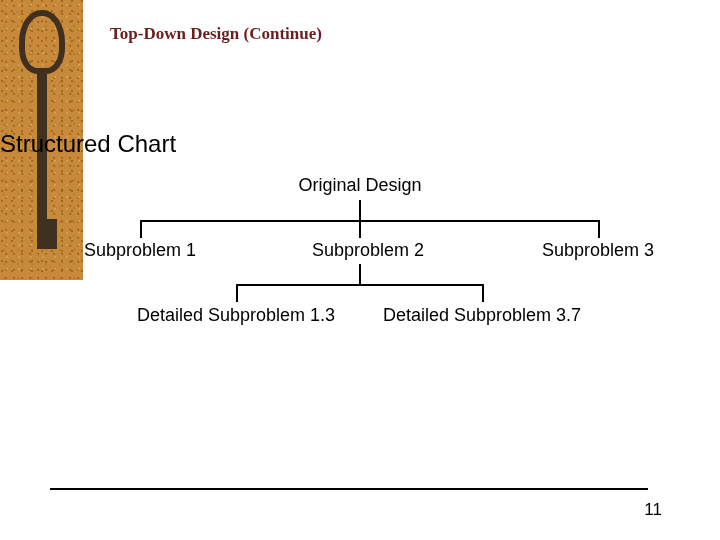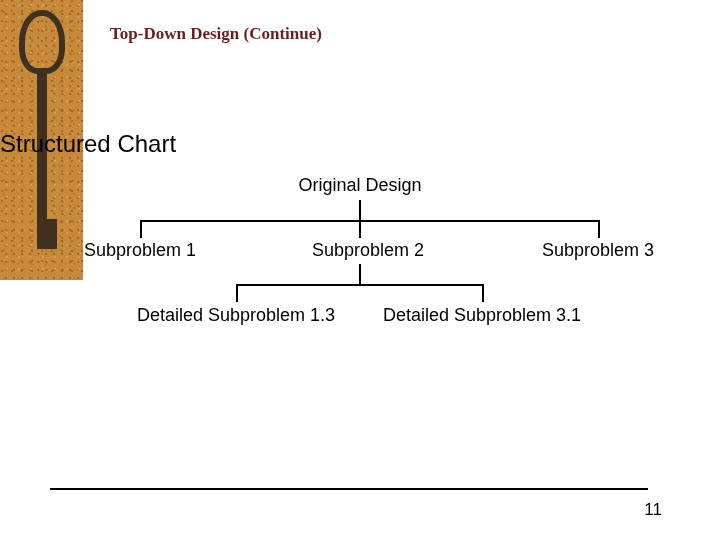--- a/index.html
+++ b/index.html
@@ -59,18 +59,18 @@
     <div class="node" style="left:538px; top:80px; width:120px;">Subproblem 3</div>
 
     <div class="line" style="left:359px; top:104px; width:2px; height:20px;"></div>
 
     <div class="line" style="left:236px; top:124px; width:248px; height:2px;"></div>
 
     <div class="line" style="left:236px; top:124px; width:2px; height:18px;"></div>
     <div class="line" style="left:482px; top:124px; width:2px; height:18px;"></div>
 
     <div class="node" style="left:130px; top:145px; width:212px;">Detailed Subproblem 1.3</div>
-    <div class="node" style="left:376px; top:145px; width:212px;">Detailed Subproblem 3.1</div>
+    <div class="node" style="left:376px; top:145px; width:212px;">Detailed Subproblem 3.7</div>
   </div>
 
   <div class="footer-rule"></div>
   <div class="footer-right">11</div>
 </div>
 
 </body></html>

